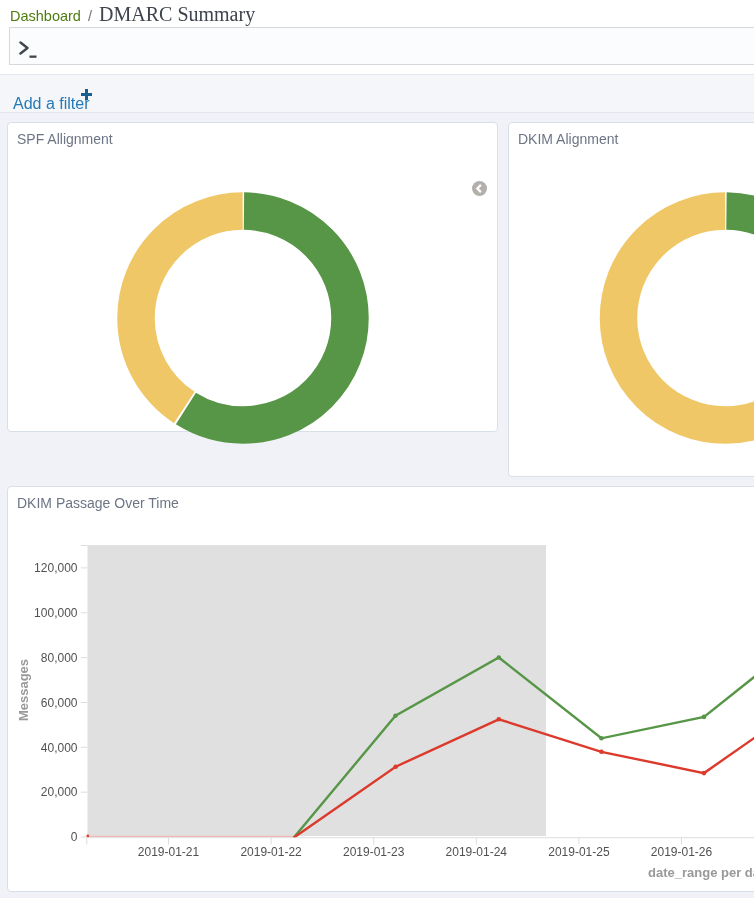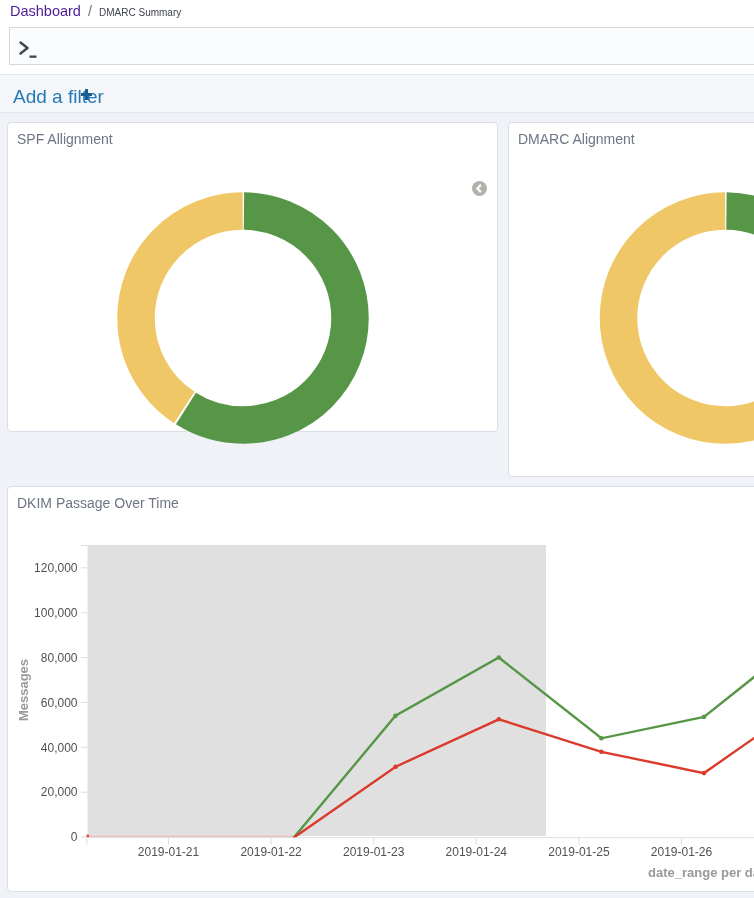--- a/index.html
+++ b/index.html
@@ -1,43 +1,43 @@
 <!DOCTYPE html>
 <html><head>
 <meta charset="utf-8">
 <style>
   html,body{margin:0;padding:0;}
   body{width:754px;height:898px;overflow:hidden;background:#fff;
        font-family:"Liberation Sans",sans-serif;position:relative;}
   .dashbg{position:absolute;left:0;top:113px;width:754px;height:785px;background:#f0f2f7;}
   
   .crumbs{position:absolute;left:10px;top:3px;font-size:14.5px;color:#3e434c;}
-  .crumbs a{color:#4c1d95;text-decoration:none;}
+  .crumbs a{color:#4d7c0f;text-decoration:none;}
   .crumbs .sep{color:#6e737c;padding:0 3px;}
   
   .searchbar{position:absolute;left:9px;top:27px;width:1000px;height:38px;
      background:#fbfcfd;border:1px solid #d5d8dd;box-sizing:border-box;}
   .placeholder{position:absolute;left:40px;top:10px;font-size:14.5px;color:#b7bfcc;}
   
   .filterbar{position:absolute;left:0;top:74px;width:754px;height:39px;background:#f4f6f9;
      border-top:1px solid #e2e6ee;border-bottom:1px solid #e2e6ee;box-sizing:border-box;}
-  .filterbar .addf{position:absolute;left:13px;top:11px;font-size:19px;color:#2579b5;}
+  .filterbar .addf{position:absolute;left:13px;top:20px;font-size:16px;color:#2579b5;}
   
   .panel{position:absolute;background:#fff;border:1px solid #d9dfe8;border-radius:4px;box-sizing:border-box;}
   .ptitle{position:absolute;left:9px;top:8px;font-size:14px;color:#6d7585;white-space:nowrap;}
   #p1{left:7px;top:122px;width:491px;height:310px;}
   #p2{left:508px;top:122px;width:491px;height:355px;}
   #p3{left:7px;top:486px;width:992px;height:406px;}
   .colicon{position:absolute;left:464px;top:58px;width:15px;height:15px;border-radius:50%;background:#b3afaa;}
 </style>
 </head>
 <body>
 <div class="dashbg"></div>
 
-<div class="crumbs"><a href="#">Dashboard</a><span class="sep"> / </span><span style="font-size:10px;">DMARC Summary</span></div>
+<div class="crumbs"><a href="#">Dashboard</a><span class="sep"> / </span><span style="font-size:20px;font-family:Liberation Serif, serif;">DMARC Summary</span></div>
 
 <div class="searchbar">
   <svg width="30" height="38" style="position:absolute;left:9px;top:0;">
     <polyline points="1.5,14.5 8.5,20 1.5,25.5" fill="none" stroke="#40454e" stroke-width="2.4" stroke-linecap="round" stroke-linejoin="round"></polyline>
     <rect x="10.5" y="27.5" width="7" height="2.3" fill="#40454e"></rect>
   </svg>
 
 </div>
 
 <div class="filterbar">
@@ -56,21 +56,21 @@
   </div>
   <svg width="489" height="353" style="position:absolute;left:0;top:0;">
     <g transform="rotate(-90 235 195)">
       <circle cx="235" cy="195" r="107" fill="none" stroke="#569646" stroke-width="37.5" stroke-dasharray="0 1 395 1000"></circle>
       <circle cx="235" cy="195" r="107" fill="none" stroke="#f0c766" stroke-width="37.5" stroke-dasharray="0 397.9 273.4 1000"></circle>
     </g>
   </svg>
 </div>
 
 <div class="panel" id="p2">
-  <div class="ptitle">DMARC Alignment</div>
+  <div class="ptitle">DKIM Alignment</div>
   <svg width="489" height="353" style="position:absolute;left:0;top:0;">
     <g transform="rotate(-90 216.5 195)">
       <circle cx="216.5" cy="195" r="107" fill="none" stroke="#569646" stroke-width="37.5" stroke-dasharray="0 1 39.1 1000"></circle>
       <circle cx="216.5" cy="195" r="107" fill="none" stroke="#f0c766" stroke-width="37.5" stroke-dasharray="0 42 629.3 1000"></circle>
     </g>
   </svg>
 </div>
 
 <div class="panel" id="p3">
   <div class="ptitle">DKIM Passage Over Time</div>

